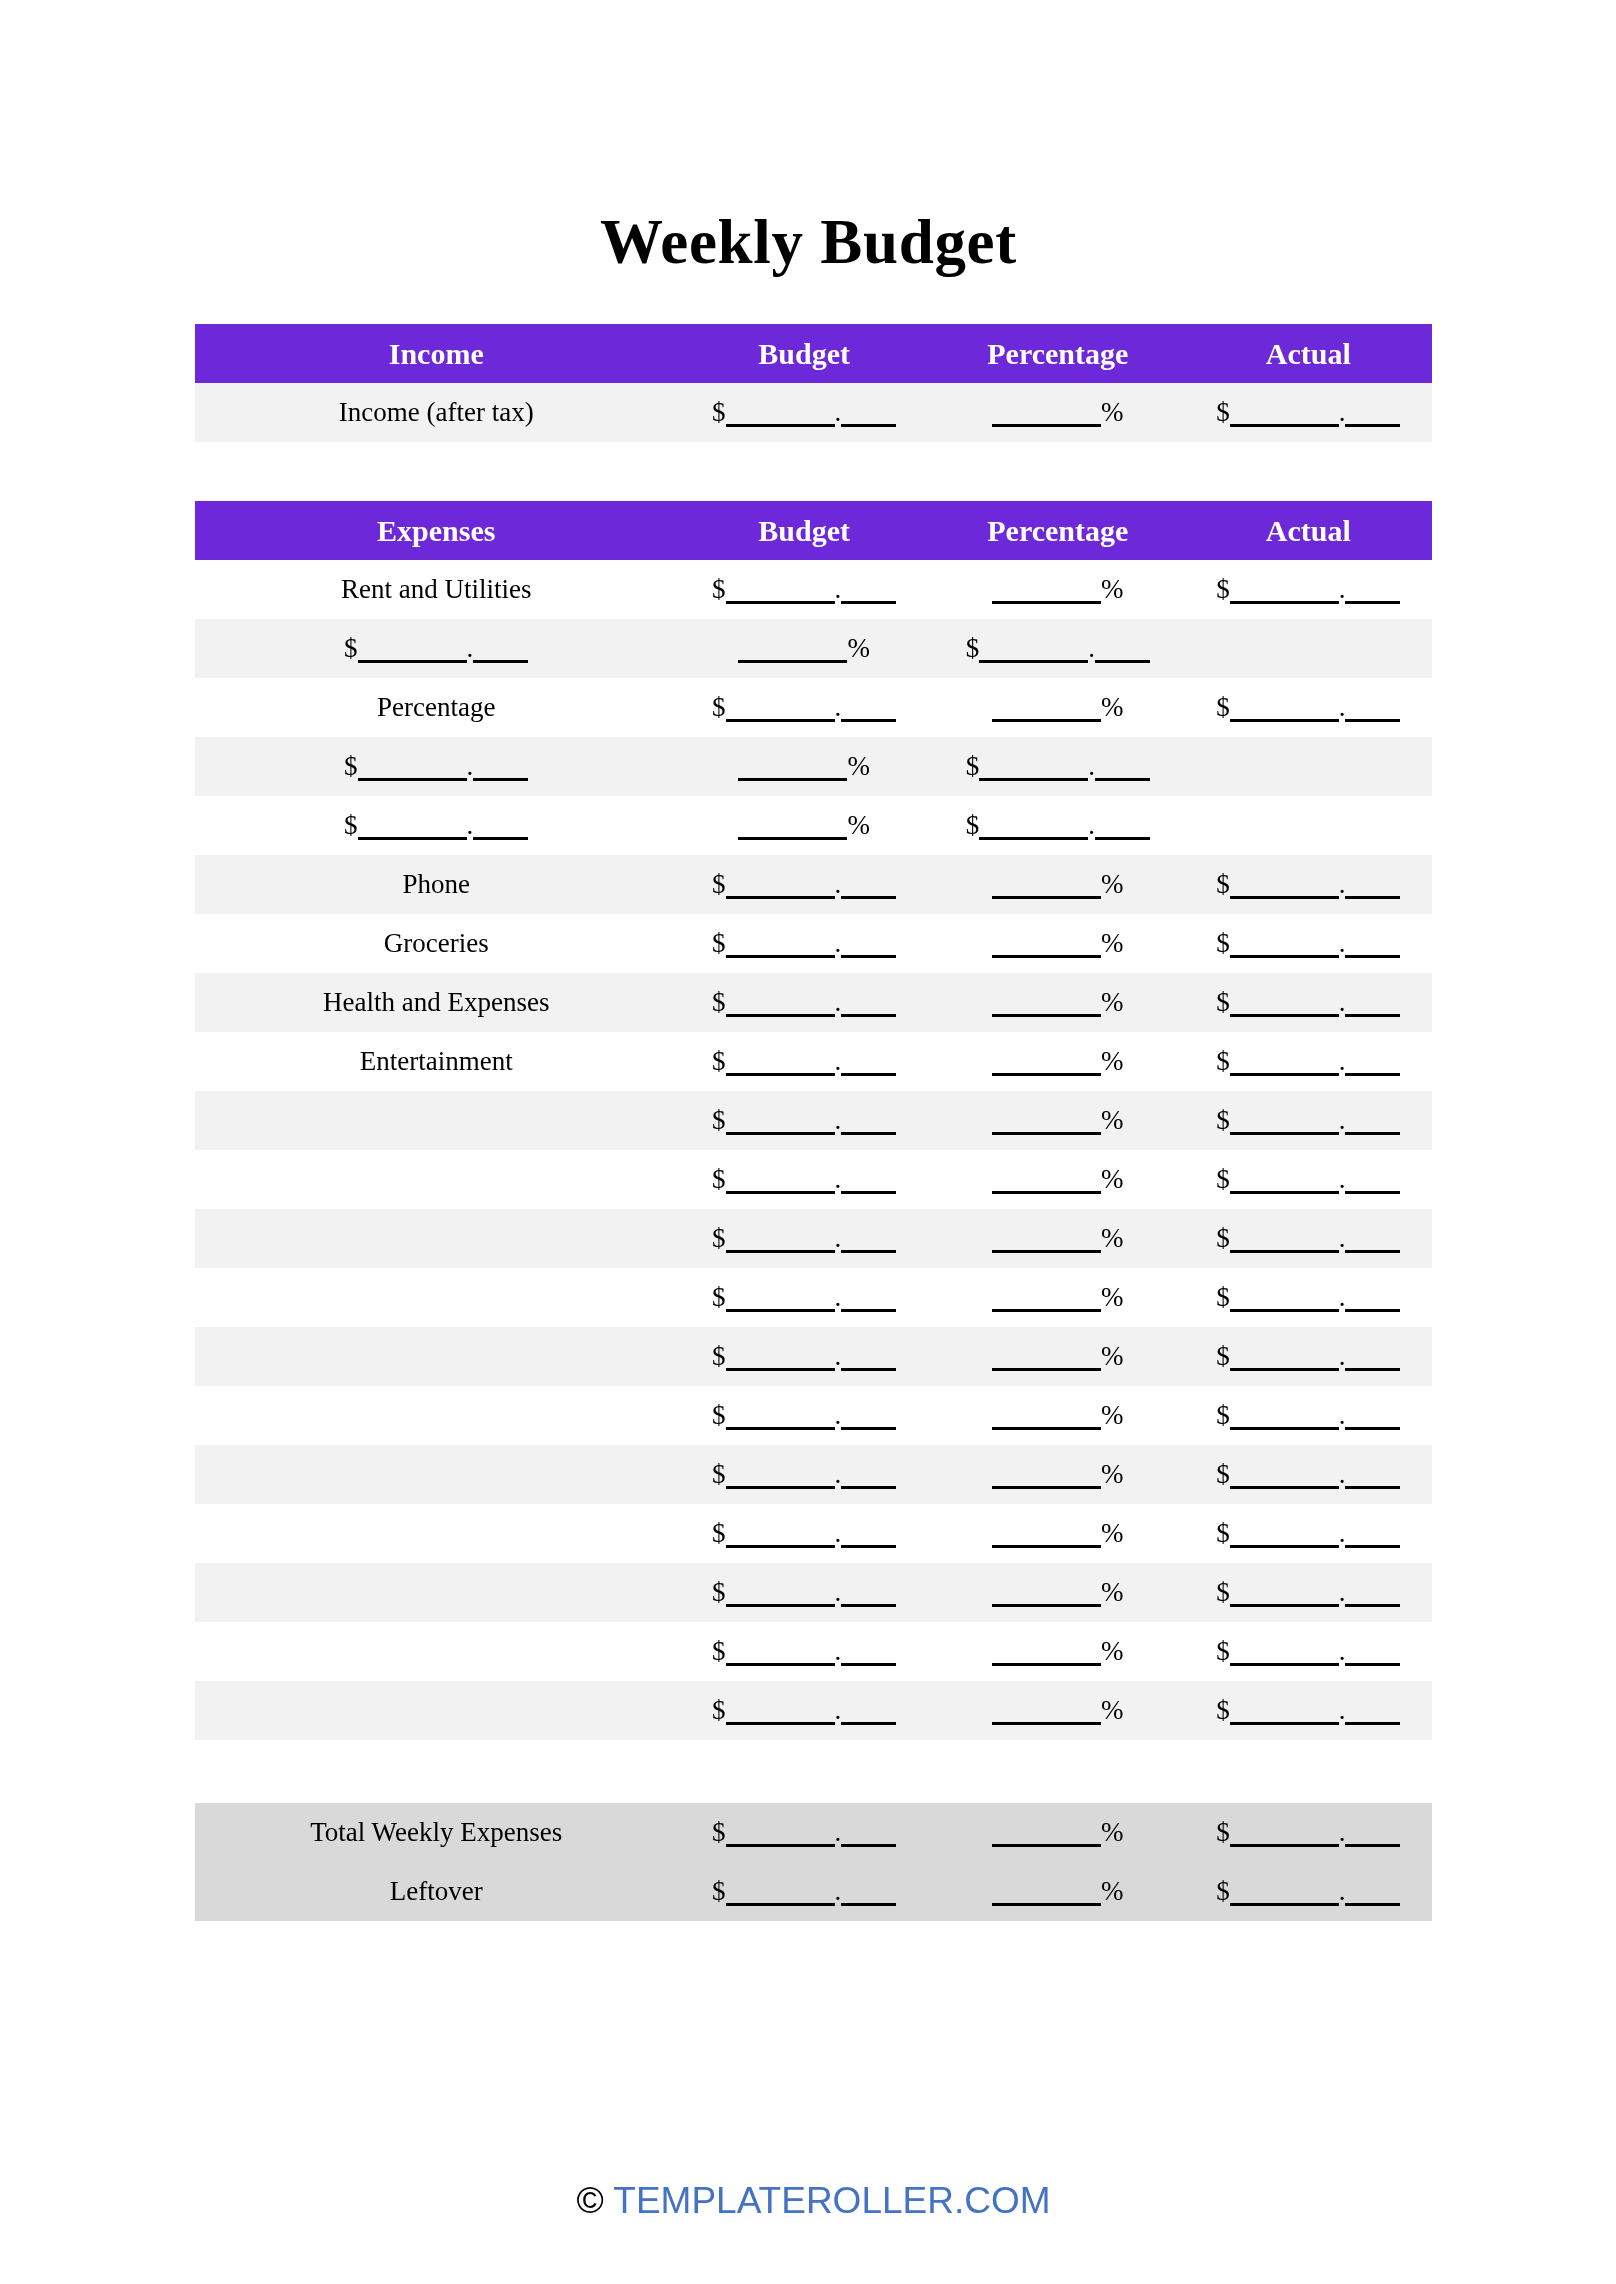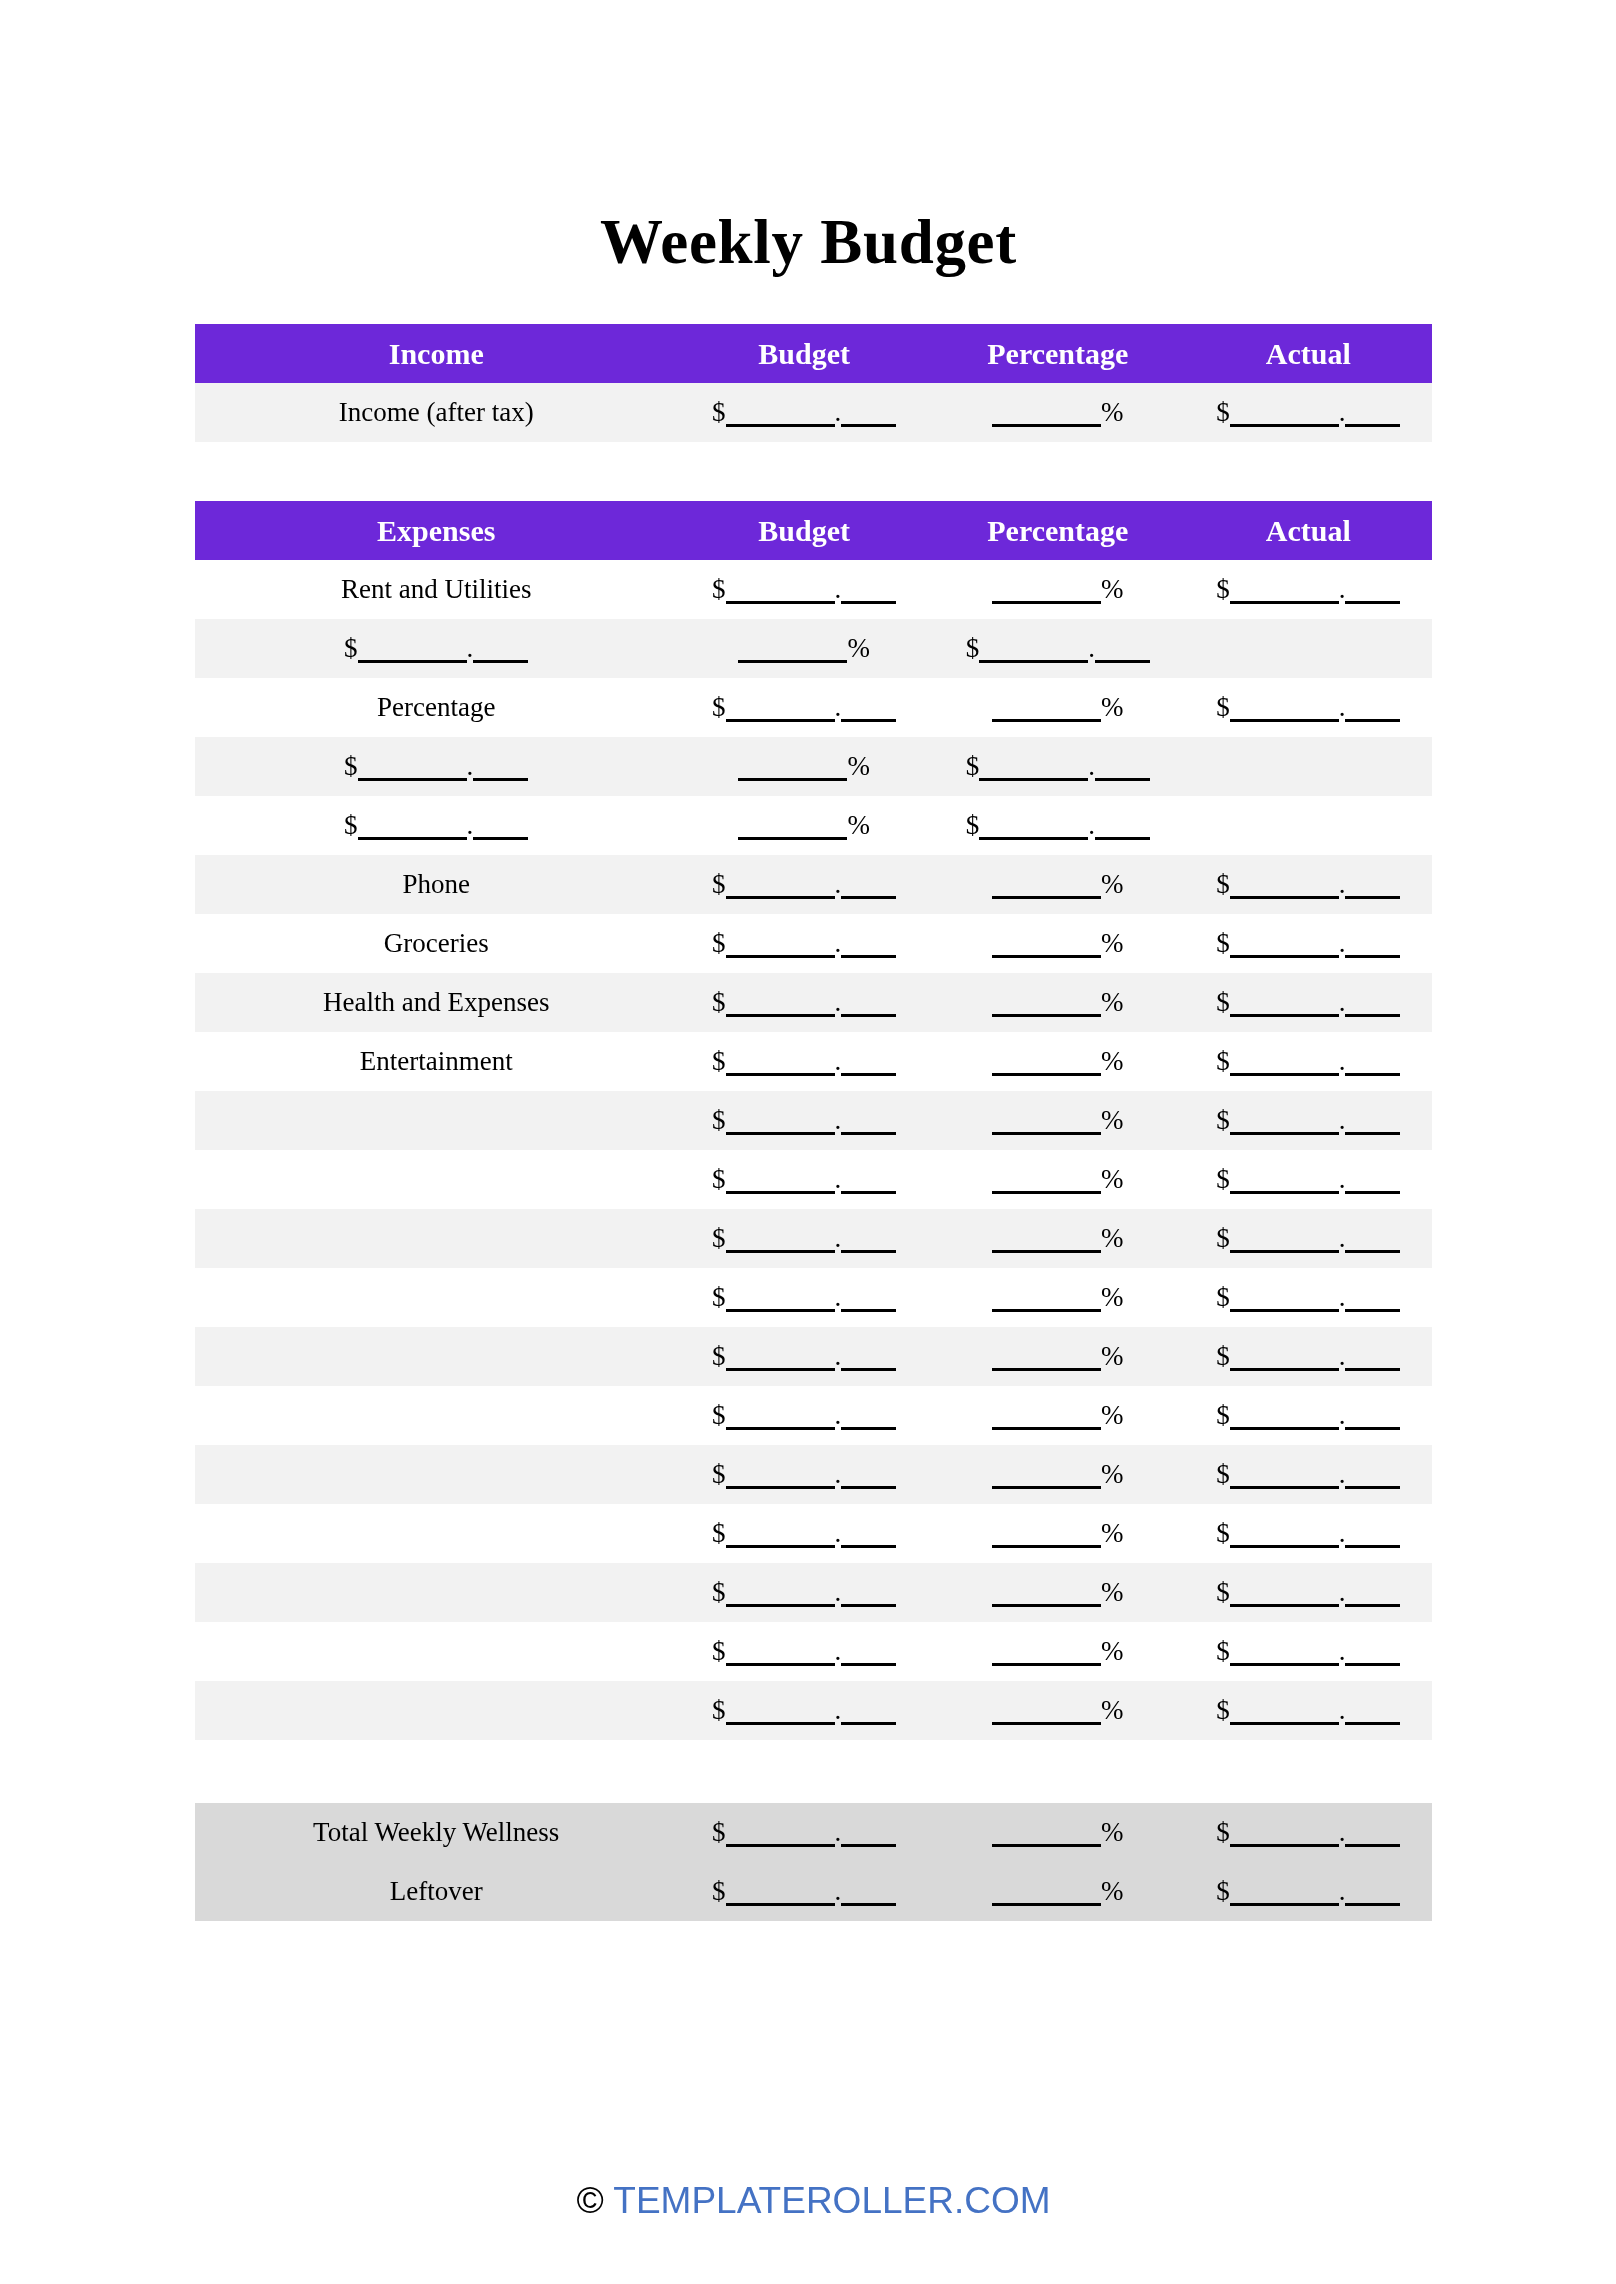--- a/index.html
+++ b/index.html
@@ -239,21 +239,21 @@
     <div class="cell"><span class="sym">$</span><span class="blank w-long"></span><span class="sym">.</span><span class="blank w-short"></span></div>
     <div class="cell"><span class="blank w-pct"></span><span class="sym">%</span></div>
     <div class="cell"><span class="sym">$</span><span class="blank w-long"></span><span class="sym">.</span><span class="blank w-short"></span></div>
   </div>
 </div>
 </section>
 
 <section class="doc-table summary-table">
   <div class="rows">
   <div class="row">
-    <div class="cell"><span>Total Weekly Wellness</span></div>
+    <div class="cell"><span>Total Weekly Expenses</span></div>
     <div class="cell"><span class="sym">$</span><span class="blank w-long"></span><span class="sym">.</span><span class="blank w-short"></span></div>
     <div class="cell"><span class="blank w-pct"></span><span class="sym">%</span></div>
     <div class="cell"><span class="sym">$</span><span class="blank w-long"></span><span class="sym">.</span><span class="blank w-short"></span></div>
   </div>
 
   <div class="row">
     <div class="cell"><span>Leftover</span></div>
     <div class="cell"><span class="sym">$</span><span class="blank w-long"></span><span class="sym">.</span><span class="blank w-short"></span></div>
     <div class="cell"><span class="blank w-pct"></span><span class="sym">%</span></div>
     <div class="cell"><span class="sym">$</span><span class="blank w-long"></span><span class="sym">.</span><span class="blank w-short"></span></div>

